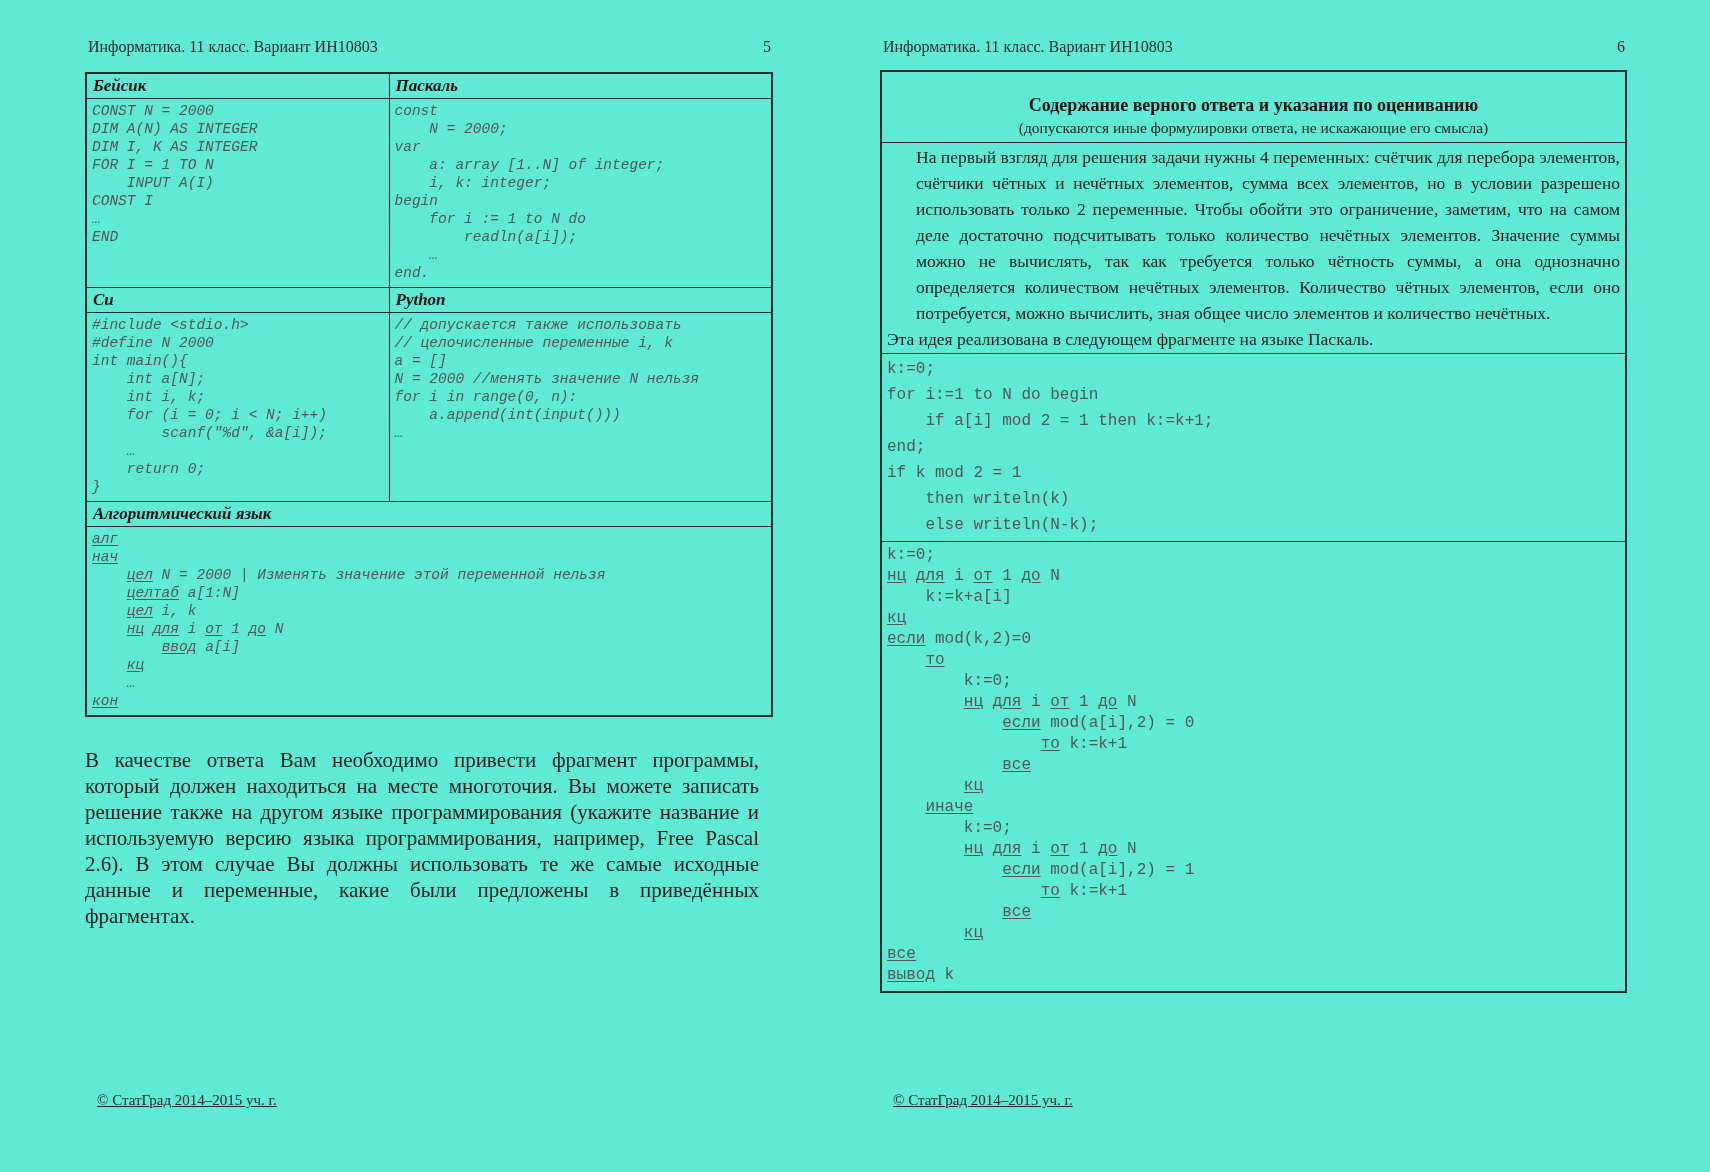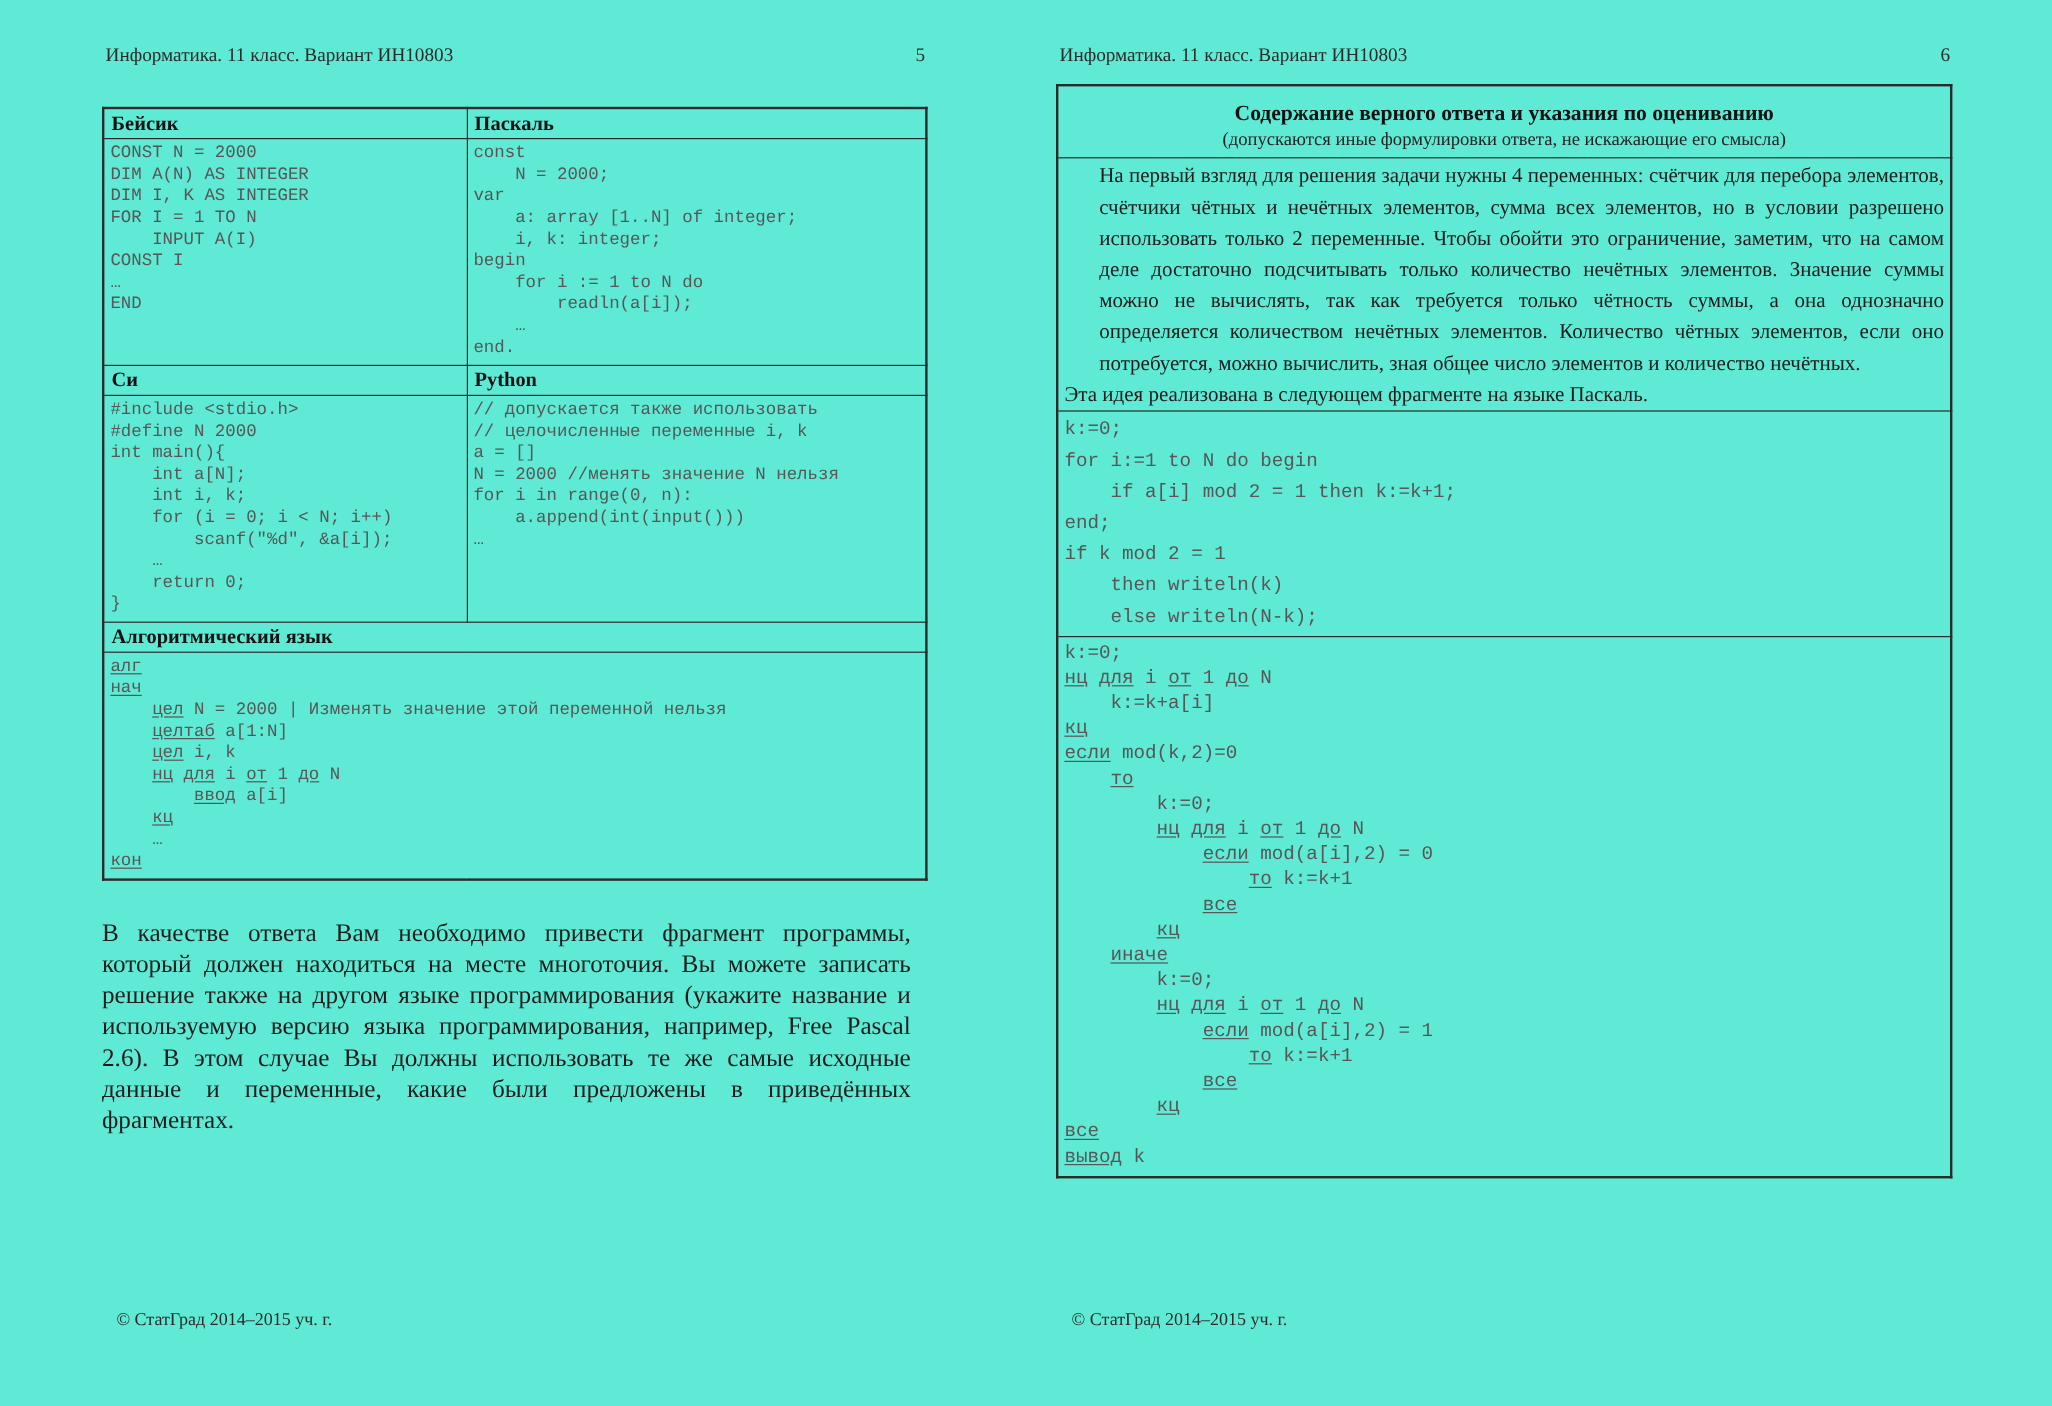--- a/index.html
+++ b/index.html
@@ -22,51 +22,51 @@
     border-collapse:collapse; width:100%;
     border:2px solid #2b2b2b;
   }
   table.doc-table th, table.doc-table td {
     border:1px solid #2b2b2b; vertical-align:top; padding:1px 5px;
   }
   table.doc-table th {
     text-align:left; font-size:17px; font-weight:bold; color:#111;
     padding:2px 6px;
   }
-  .task-table { margin-top:33px; }
+  .task-table { margin-top:16px;font-style:italic; }
   .task-table col.c1 { width:303px; }
 
   .code {
     font-family:"Liberation Mono","DejaVu Sans Mono",monospace;
     color:#575757; white-space:pre;
   }
   .code u { text-decoration:underline; text-underline-offset:2px; }
   .code-sm { font-size:14.5px; line-height:18px; padding:2px 0 4px 0; }
   .code-md { font-size:16px;   line-height:26px; padding:1px 0 2px 0; }
   .code-tight { font-size:16px; line-height:21px; padding:2px 0 4px 0; }
 
   .task-text {
     margin:30px 0 0 0; width:674px;
     font-size:21px; line-height:26px; text-align:justify; color:#1c1c1c;
   }
 
   .answer-table { margin-top:14px; }
   .answer-title {
     text-align:center; font-weight:bold; font-size:18px; color:#111;
-    padding-top:9px; line-height:24px;
+    padding-top:20px; line-height:24px;
   }
   .answer-subtitle {
     text-align:center; font-size:15.5px; color:#222; line-height:22px;
     padding-bottom:2px;
   }
   .body-text { font-size:17.5px; line-height:26px; text-align:justify; color:#1c1c1c;margin-left:29px; }
   .tail-line { font-size:17.5px; line-height:26px; color:#1c1c1c; }
 
   .footer {
-    position:absolute; top:1092px; font-size:15px; color:#2a2a2a;
+    position:absolute; top:1092px; font-size:15px; color:#2a2a2a;text-decoration:underline;
   }
   .footer-left  { left:97px; }
   .footer-right { left:893px; }
 </style>
 </head>
 <body>
 
 <div class="canvas">
 
   <div class="page page-left">

